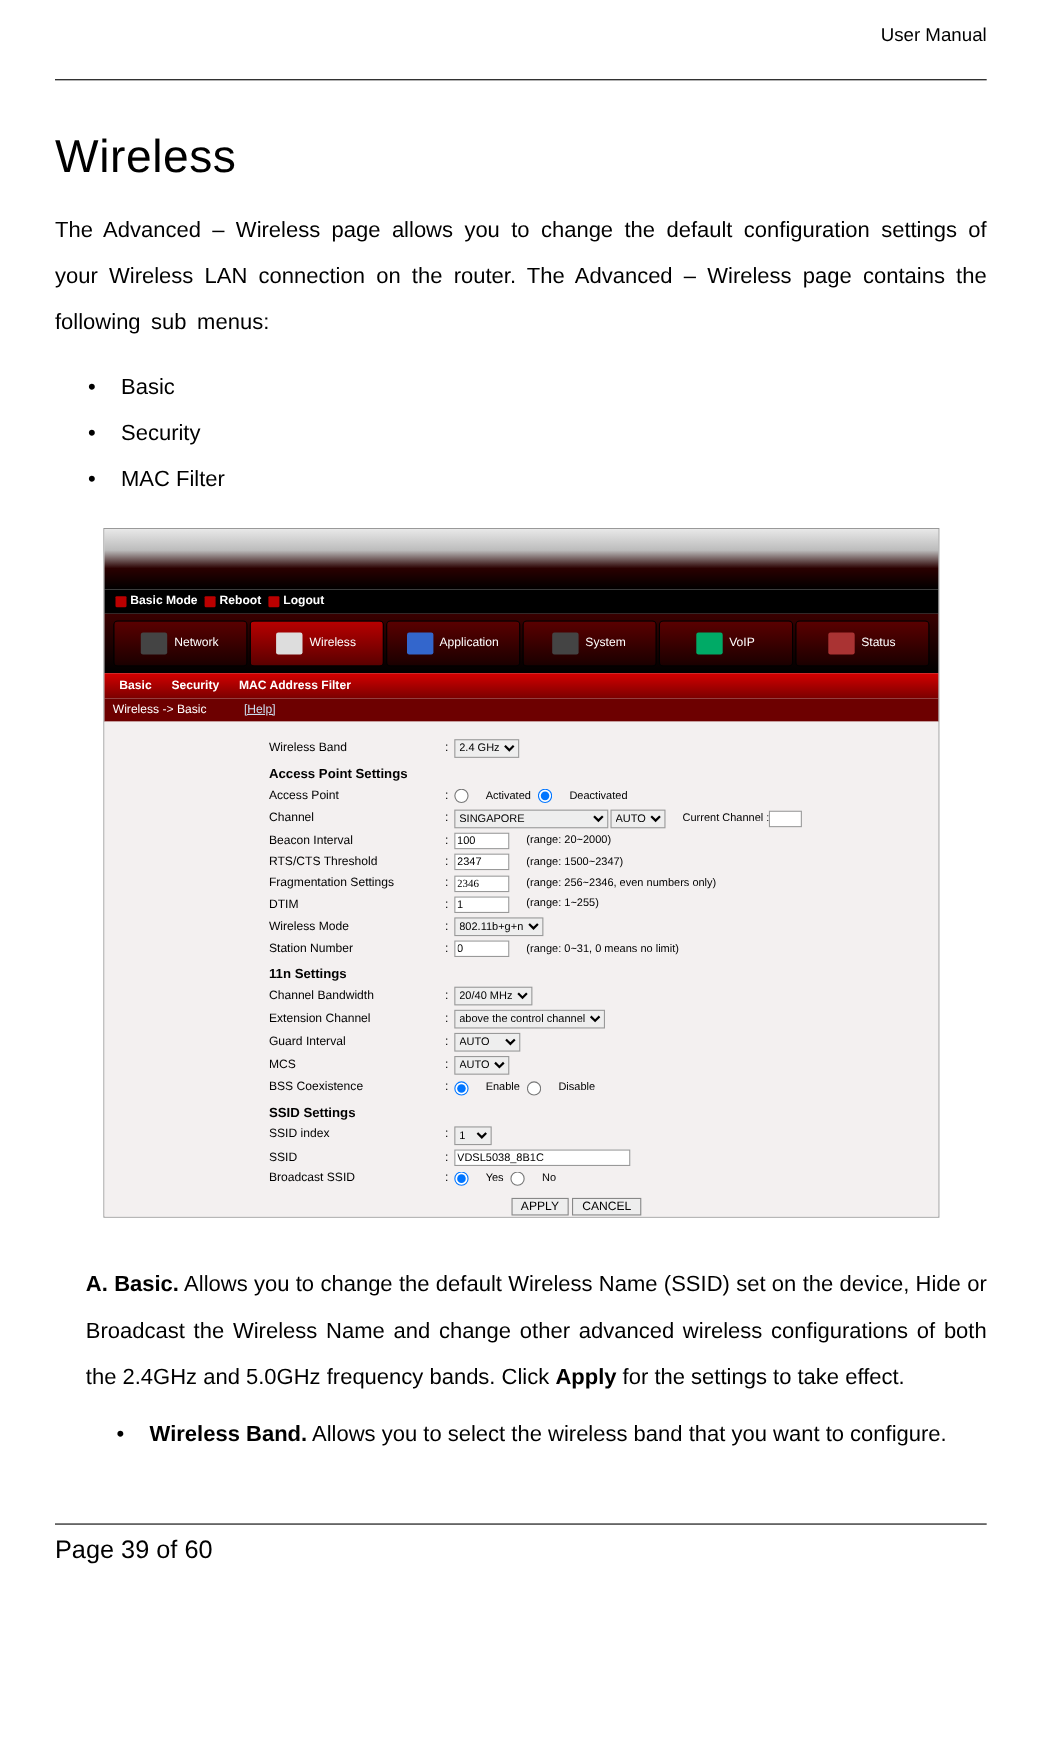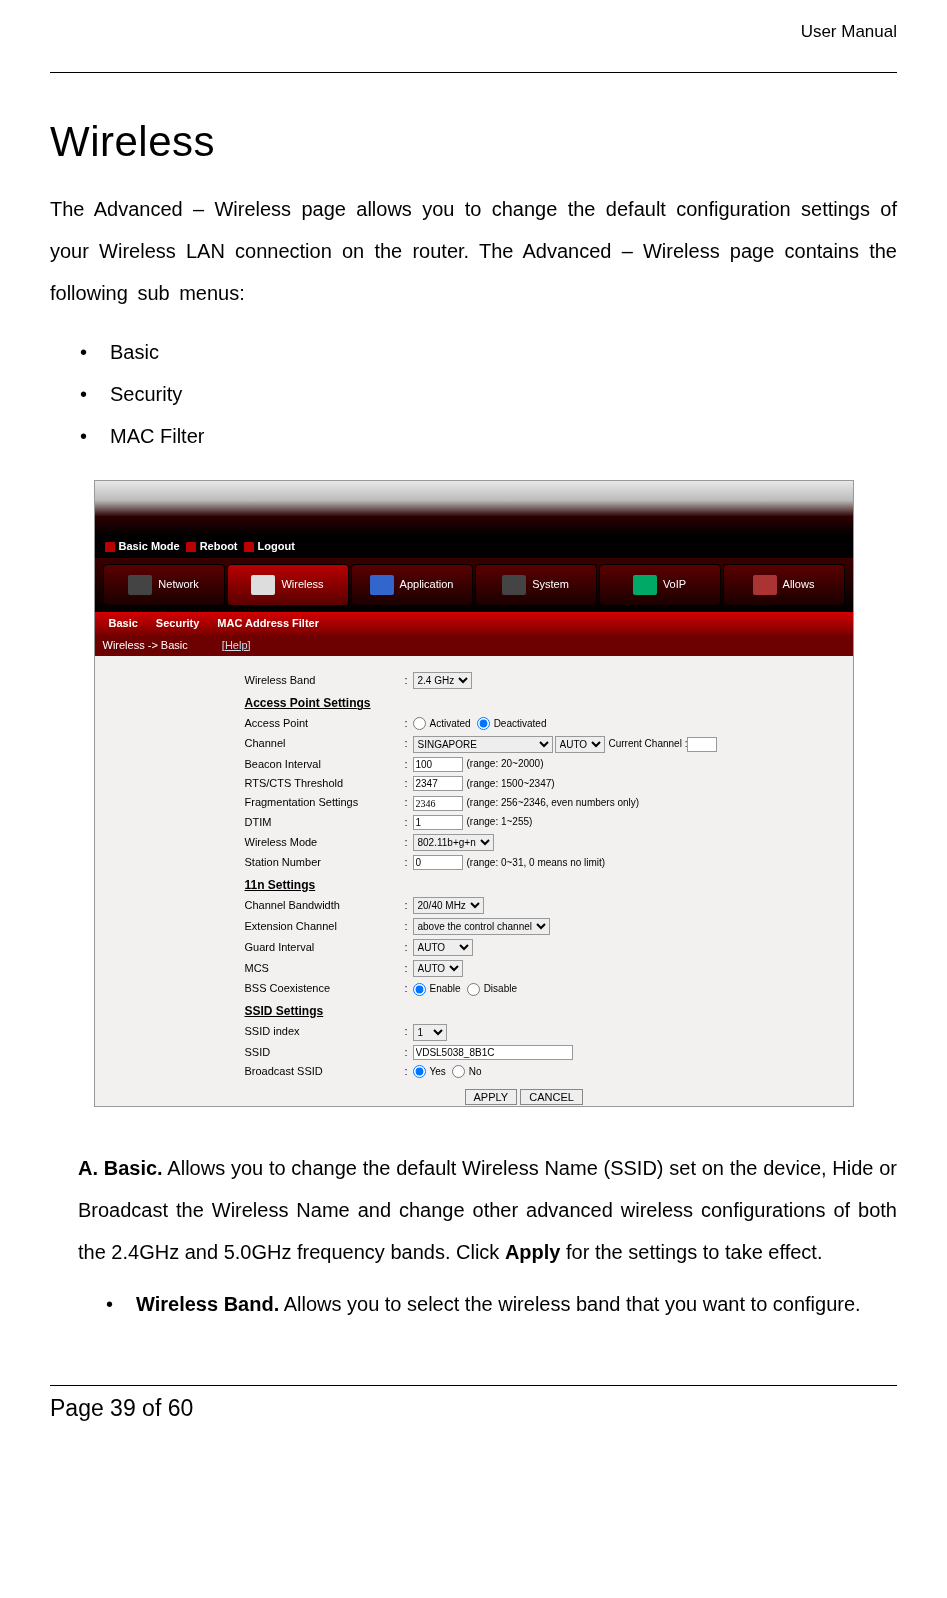--- a/index.html
+++ b/index.html
@@ -31,25 +31,25 @@
   .ss-nav .tab { flex:1; color:#fff; text-align:right; font-size:11px; padding:10px 0; background:linear-gradient(#5a0000,#1a0000); border:1px solid #000; border-radius:4px; display:flex; align-items:center; justify-content:center; gap:6px;}
   .ss-nav .tab .ico { width:24px; height:20px; background:#444; border-radius:2px; display:inline-block;}
   .ss-nav .tab.active { background:linear-gradient(#b80000,#5a0000); }
   .ss-subnav { background:linear-gradient(#d40000,#7a0000); color:#fff; font-size:11px; font-weight:bold; display:flex; gap:18px; padding:4px 14px; }
   .ss-crumb { background:#6d0000; color:#fff; font-size:11px; padding:3px 8px; }
   .ss-crumb a { color:#cde; text-decoration:underline;padding-left:31px; }
   .ss-form { background:#f3f0f0; padding: 12px 0 0 150px; }
   .ss-row { display:flex; align-items:center; margin: 4px 0; font-size:11px; }
   .ss-row .lbl { width: 160px; }
   .ss-row .c { width: 8px; }
-  .ss-section { font-weight:bold; font-size:12px; margin-top:6px;text-decoration:underline; }
+  .ss-section { font-weight:bold; font-size:12px; margin-top:6px; }
   .ss-input { font-size:10px; padding:0 2px; height:15px; border:1px solid #999; background:#fff; }
   .ss-select { font-size:10px; height:17px; border:1px solid #999; background:#eee; }
   .ss-btn { font-size:11px; padding:1px 8px; border:1px solid #888; background:#eee; }
-  .ss-note { font-size:10px; margin-left:4px; }
+  .ss-note { font-size:10px; margin-left:16px; }
   .ss-btns { text-align:left; margin-top:10px; padding-left: 220px;}
 
   
   .sectA { margin-top: 10px; text-align: justify; line-height: 2.1; padding-left: 28px; }
   .sectA .lbl { font-weight: bold; }
   ul.sub { list-style:none; padding-left: 86px; margin-top: 10px; }
   ul.sub li { position:relative; line-height:2.1; text-align:justify; }
   ul.sub li::before { content:"•"; position:absolute; left:-30px; }
 
   .footer-line { border-top:1.5px solid #000; margin-top: 60px; }
@@ -94,21 +94,21 @@
     <div class="tab">
         <span class="ico"></span>
         <span>System</span>
       </div>
     <div class="tab">
         <span class="ico" style="background:#0a6"></span>
         <span>VoIP</span>
       </div>
     <div class="tab">
         <span class="ico" style="background:#a33"></span>
-        <span>Allows</span>
+        <span>Status</span>
       </div>
   </div>
   <div class="ss-subnav">
     <span>Basic</span>
     <span>Security</span>
     <span>MAC Address Filter</span>
   </div>
   <div class="ss-crumb">
     <span>Wireless -&gt; Basic </span><a>[Help]</a>
   </div>

